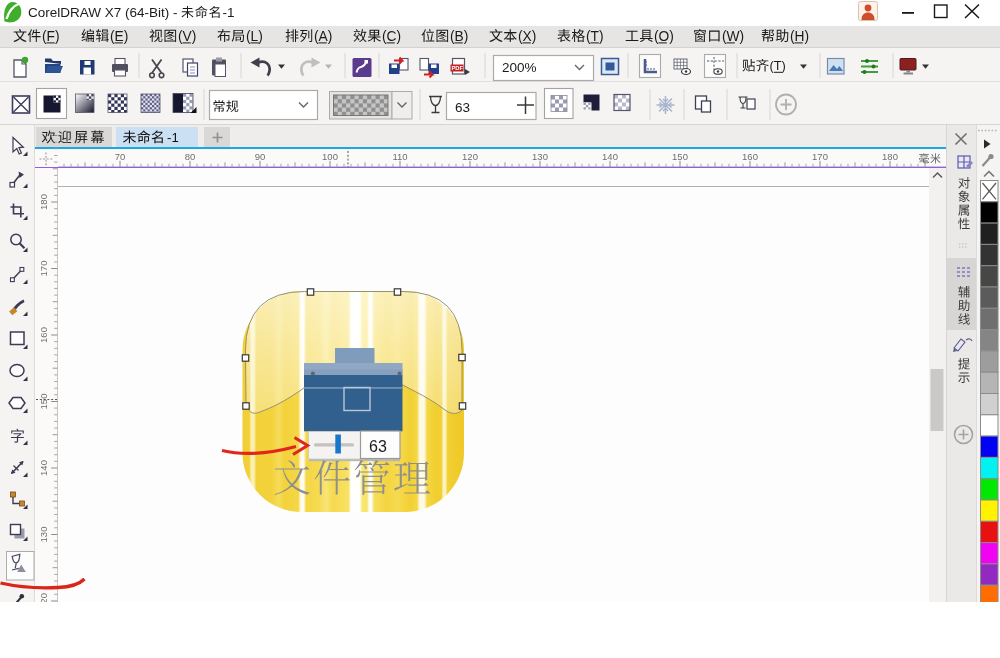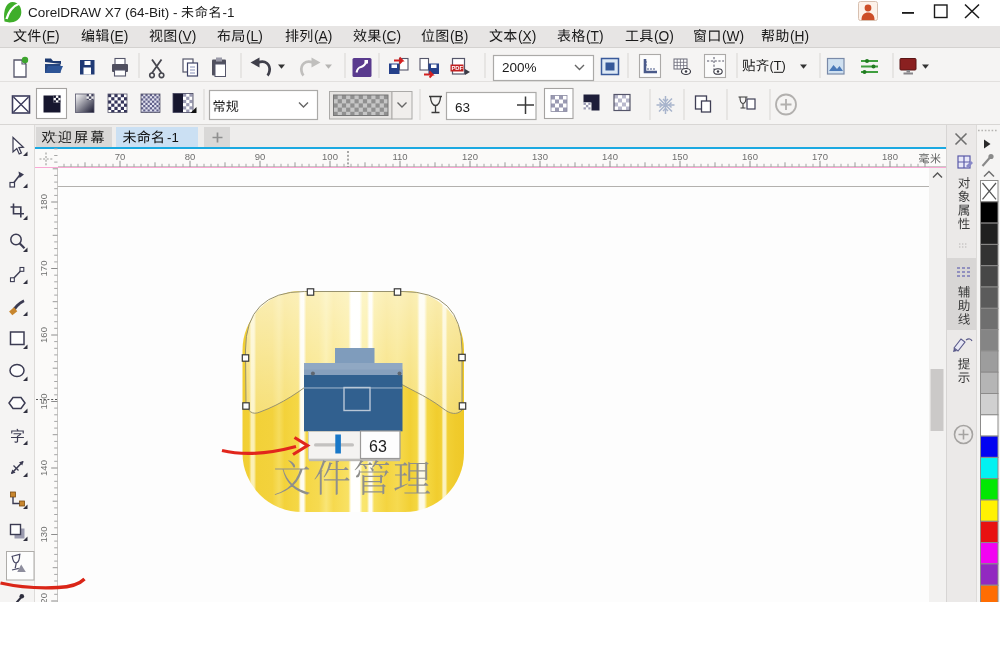--- a/index.html
+++ b/index.html
@@ -1,15 +1,15 @@
 <!DOCTYPE html>
 <html><head><meta charset="utf-8">
 <style>
 html,body{margin:0;padding:0;background:#fff;}
-#root{position:relative;width:1000px;height:602px;overflow:hidden;font-family:"Liberation Sans",sans-serif;background:#f9a8d4;}
+#root{position:relative;width:1000px;height:602px;overflow:hidden;font-family:"Liberation Sans",sans-serif;background:#8b5cf6;}
 #root div{position:absolute;box-sizing:border-box;}
 .titlebar{left:0;top:0;width:1000px;height:26px;background:#ffffff;}
 .menubar{left:0;top:26px;width:1000px;height:22px;background:#e7e5e4;border-bottom:1px solid #d4d2d0;}
 .toolbar1{left:0;top:48px;width:1000px;height:34px;background:#f5f4f3;border-bottom:1px solid #e2e0de;}
 .propbar{left:0;top:82px;width:1000px;height:43px;background:#f5f4f3;border-bottom:1px solid #d8d6d4;}
 .toolbox{left:0;top:125px;width:35px;height:533px;background:#f5f4f3;border-right:1px solid #dddbd9;}
 .tabrow{left:35px;top:125px;width:911px;height:21.5px;background:#eeedec;}
 .tab1{left:36px;top:126.5px;width:76px;height:20px;background:#d9d8d7;}
 .tab2{left:116px;top:126.5px;width:82px;height:20px;background:#cbe0f3;}
 .tabplus{left:204px;top:126.5px;width:26px;height:20px;background:#d9d8d7;}

